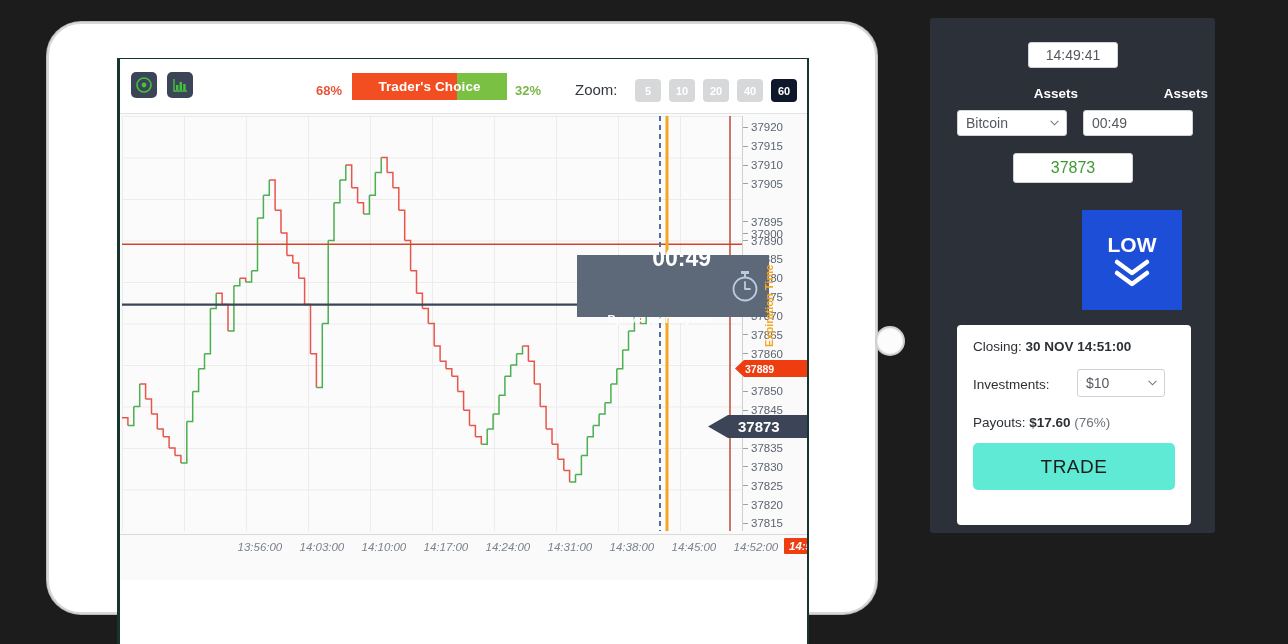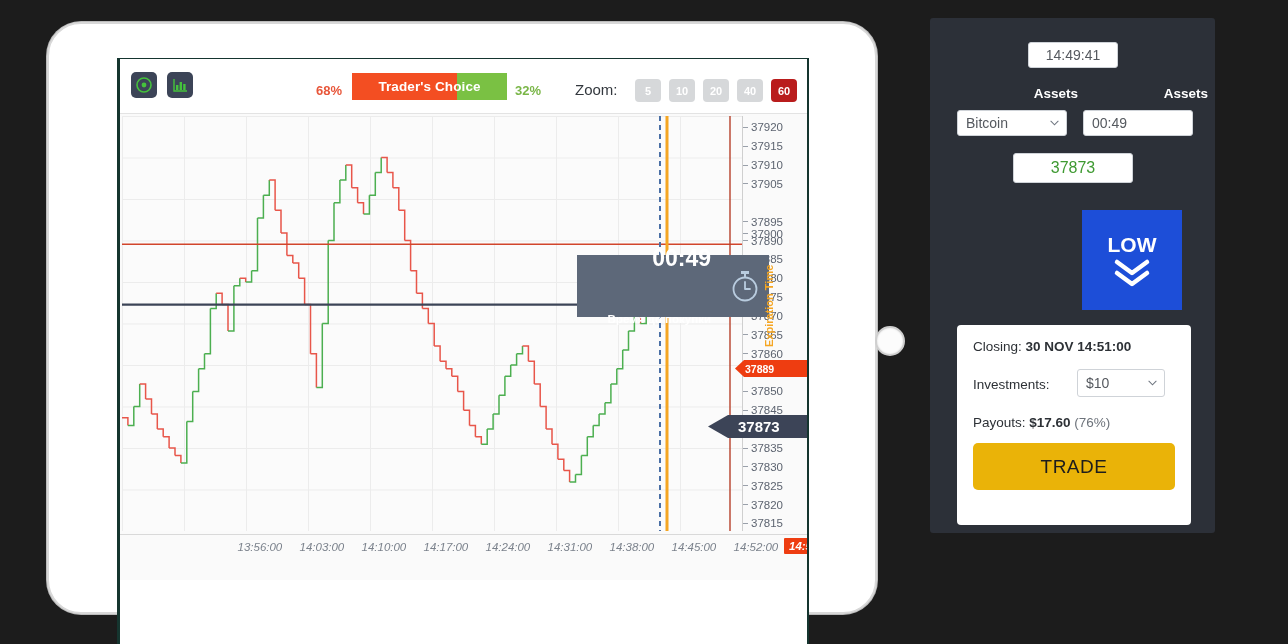--- a/index.html
+++ b/index.html
@@ -94,21 +94,21 @@
     position: absolute; left: 455px; top: 22px;
     font-size: 15px; color: #33383e;
   }
   .zbtn {
     position: absolute; top: 20px;
     width: 26px; height: 23px; border-radius: 4px;
     background: #d6d8da; color: #ffffff;
     font-size: 11px; font-weight: bold;
     display: flex; align-items: center; justify-content: center;
   }
-  .zbtn.sel { background: #b91c1c; }
+  .zbtn.sel { background: #0f172a; }
 
   
   .chart-area {
     position: absolute; left: 0; top: 54px;
     width: 692px; height: 467px;
     background: #fafafa;
     border-top: 1px solid #e3e3e3;
   }
   .plot {
     position: absolute; left: 2px; top: 2px;
@@ -260,21 +260,21 @@
   .inv-sel {
     position: absolute; left: 120px; top: 44px;
     width: 88px; height: 28px;
     background: #fff; border: 1px solid #cfd3d8; border-radius: 3px;
     display: flex; align-items: center; padding: 8px 8px;
     font-size: 14px; color: #55595f;
   }
   .trade-btn {
     position: absolute; left: 16px; top: 118px;
     width: 202px; height: 47px;
-    background: #eab308; border-radius: 5px;
+    background: #5eead4; border-radius: 5px;
     display: flex; align-items: center; justify-content: center;
     font-size: 19px; color: #1d1d1d; letter-spacing: .5px;
   }
   .muted { color: #6d737b; }
 </style>
 </head>
 <body>
 
 <div id="root">
 

